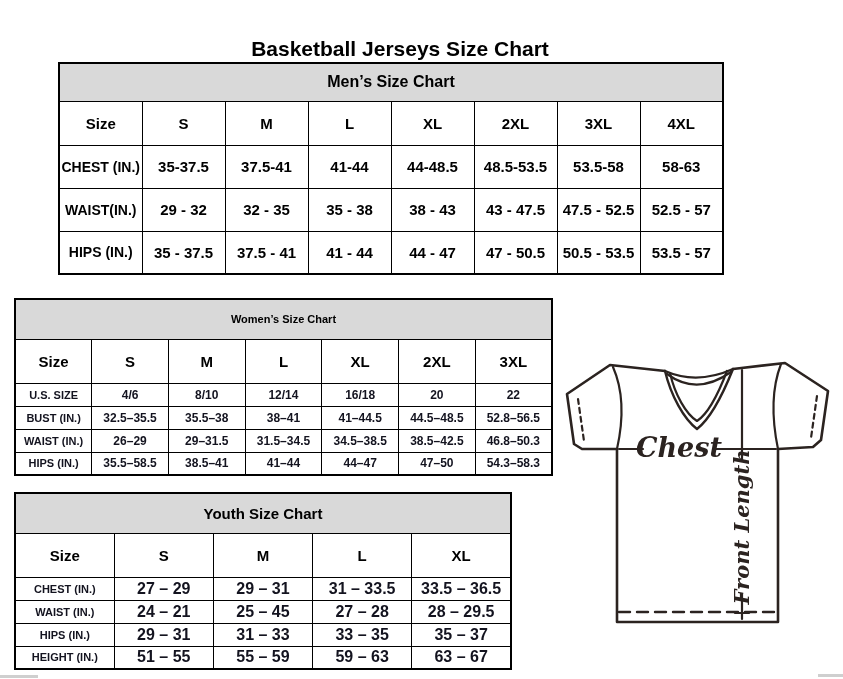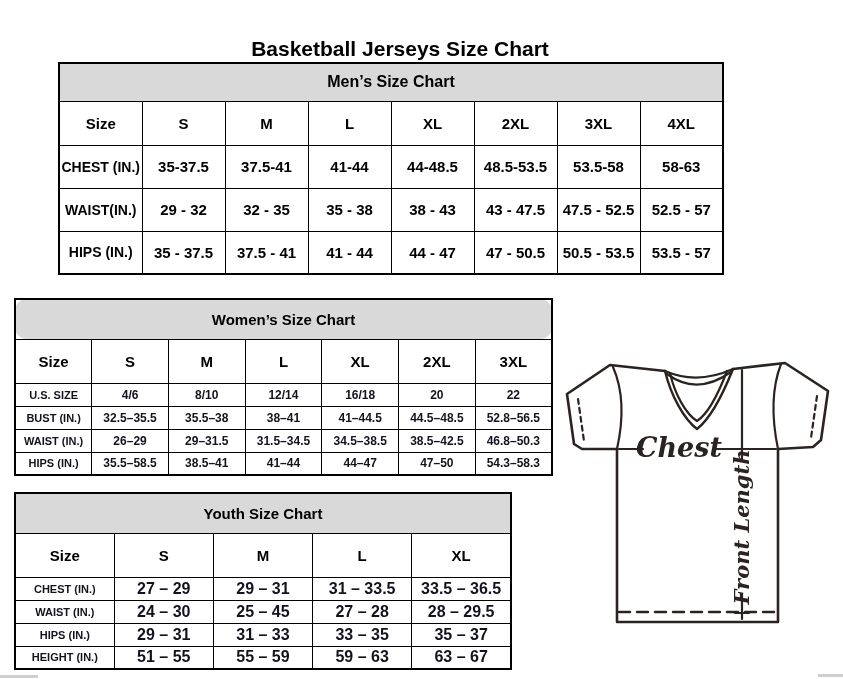--- a/index.html
+++ b/index.html
@@ -14,21 +14,21 @@
   .cap{background:#d9d9d9;}
   
   .mens{left:14px;top:62px;width:666px;margin-left:44px;}
   .mens .cap-row{height:38px;}  .mens .cap{font-size:16px;}
   .mens .hdr-row{height:44px;}  .mens .data-row{height:43px;}
   .mens td{font-size:15px;}
   .mens td.lbl{font-size:14px;}
   .mens .hdr-row td:first-child,.mens td.lbl{width:118px;}
   
   .womens{left:14px;top:298px;width:539px;}
-  .womens .cap-row{height:40px;} .womens .cap{font-size:15px;border-radius:12px;}
+  .womens .cap-row{height:40px;} .womens .cap{font-size:11px;}
   .womens .hdr-row{height:44px;} .womens .hdr-row td{font-size:15px;}
   .womens .data-row{height:23px;padding-left:35px;}
   .womens .data-row td{font-size:12px;color:#13131f;}
   .womens .data-row td.lbl{font-size:11px;}
   .womens .hdr-row td:first-child,.womens td.lbl{width:88px;}
   
   .youth{left:14px;top:492px;width:498px;}
   .youth .cap-row{height:40px;margin-left:16px;} .youth .cap{font-size:15px;}
   .youth .hdr-row{height:44px;} .youth .hdr-row td{font-size:15px;}
   .youth .data-row{height:23px;}
@@ -165,21 +165,21 @@
         </tr>
         <tr class="data-row">
           <td class="lbl">CHEST (IN.)</td>
           <td>27 – 29</td>
           <td>29 – 31</td>
           <td>31 – 33.5</td>
           <td>33.5 – 36.5</td>
         </tr>
         <tr class="data-row">
           <td class="lbl">WAIST (IN.)</td>
-          <td>24 – 30</td>
+          <td>24 – 21</td>
           <td>25 – 45</td>
           <td>27 – 28</td>
           <td>28 – 29.5</td>
         </tr>
         <tr class="data-row">
           <td class="lbl">HIPS (IN.)</td>
           <td>29 – 31</td>
           <td>31 – 33</td>
           <td>33 – 35</td>
           <td>35 – 37</td>

